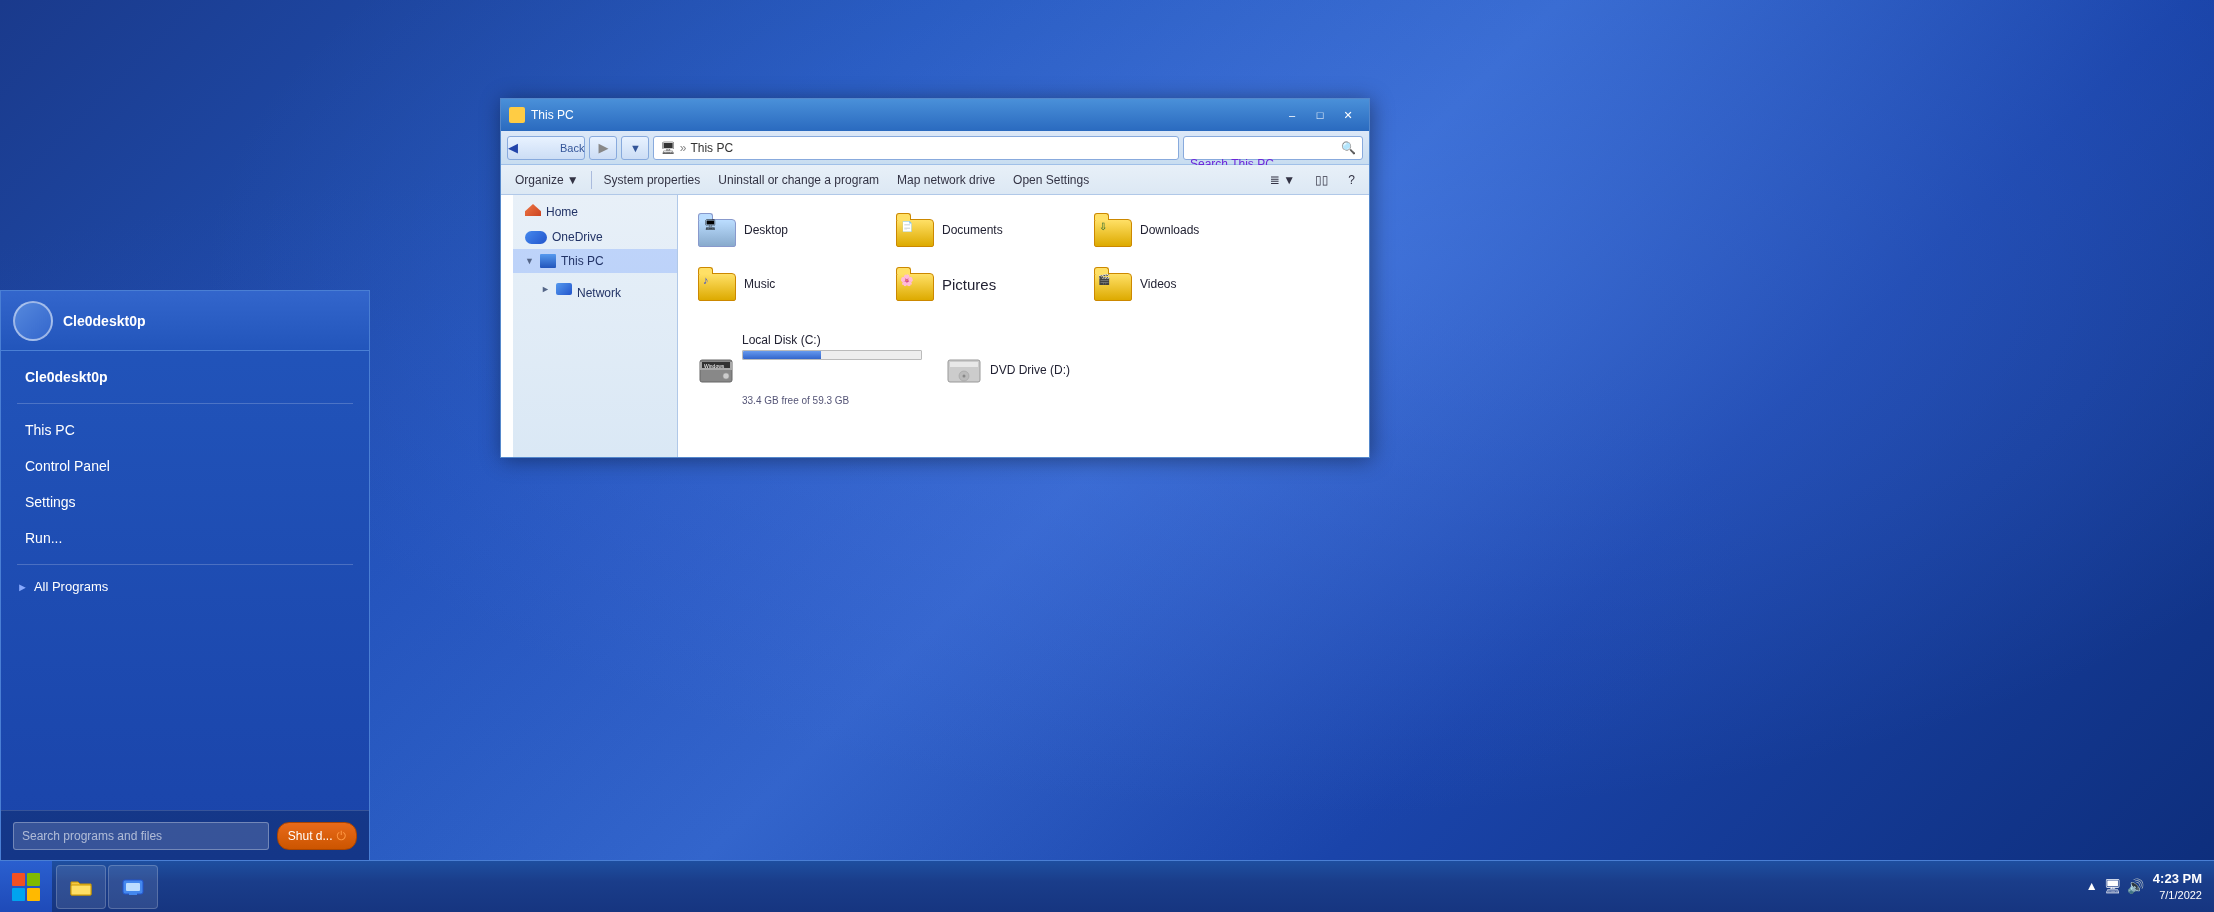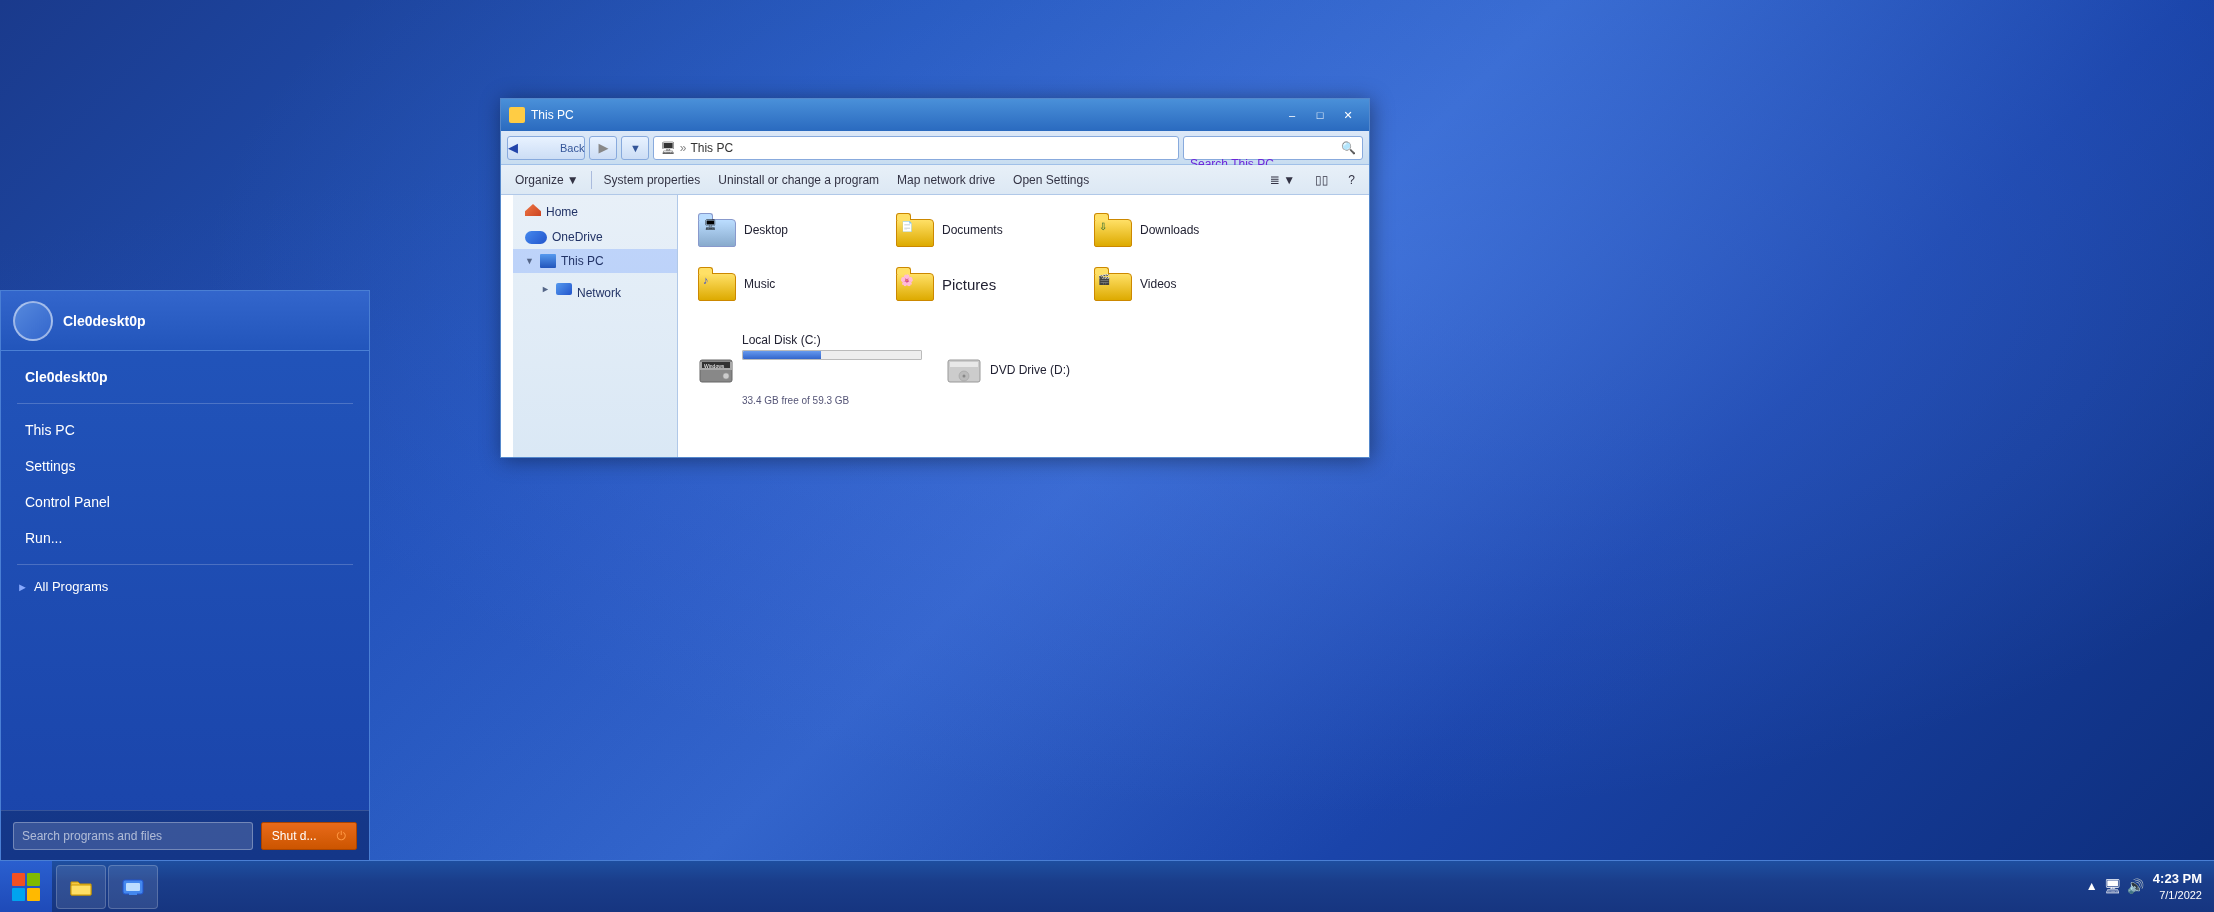--- a/index.html
+++ b/index.html
@@ -172,27 +172,27 @@
       padding: 0 8px;
       color: rgba(255,255,255,0.7);
       font-size: 12px;
     }
 
     .shutdown-btn {
       height: 28px;
       padding: 0 10px;
       background: linear-gradient(180deg, #e86a1a 0%, #cc5500 100%);
       border: 1px solid #aa4400;
-      border-radius: 2px;
+      border-radius: 12px;
       color: white;
       font-size: 12px;
       cursor: pointer;
       display: flex;
       align-items: center;
-      gap: 20px;
+      gap: 4px;
     }
 
     .all-programs {
       display: flex;
       align-items: center;
       gap: 6px;
       color: white;
       font-size: 13px;
       padding: 6px 16px;
       cursor: pointer;
@@ -645,22 +645,22 @@
 
 <div class="start-menu">
   <div class="start-menu-top">
     <div class="user-avatar"></div>
     <span style="color:white;font-size:14px;font-weight:600;">Cle0deskt0p</span>
   </div>
   <div class="start-menu-content">
     <div class="start-menu-item" style="font-weight:600;">Cle0deskt0p</div>
     <div class="start-menu-divider"></div>
     <div class="start-menu-item">This PC</div>
+    <div class="start-menu-item">Control Panel</div>
     <div class="start-menu-item">Settings</div>
-    <div class="start-menu-item">Control Panel</div>
     <div class="start-menu-item">Run...</div>
     <div class="start-menu-divider"></div>
     <div class="all-programs">
       <span style="color:#88aaff;font-size:11px;">►</span>
       <span>All Programs</span>
     </div>
   </div>
   <div class="start-menu-bottom">
     <div class="search-bar">
       <span style="font-size:12px;color:rgba(255,255,255,0.6);">Search programs and files</span>

